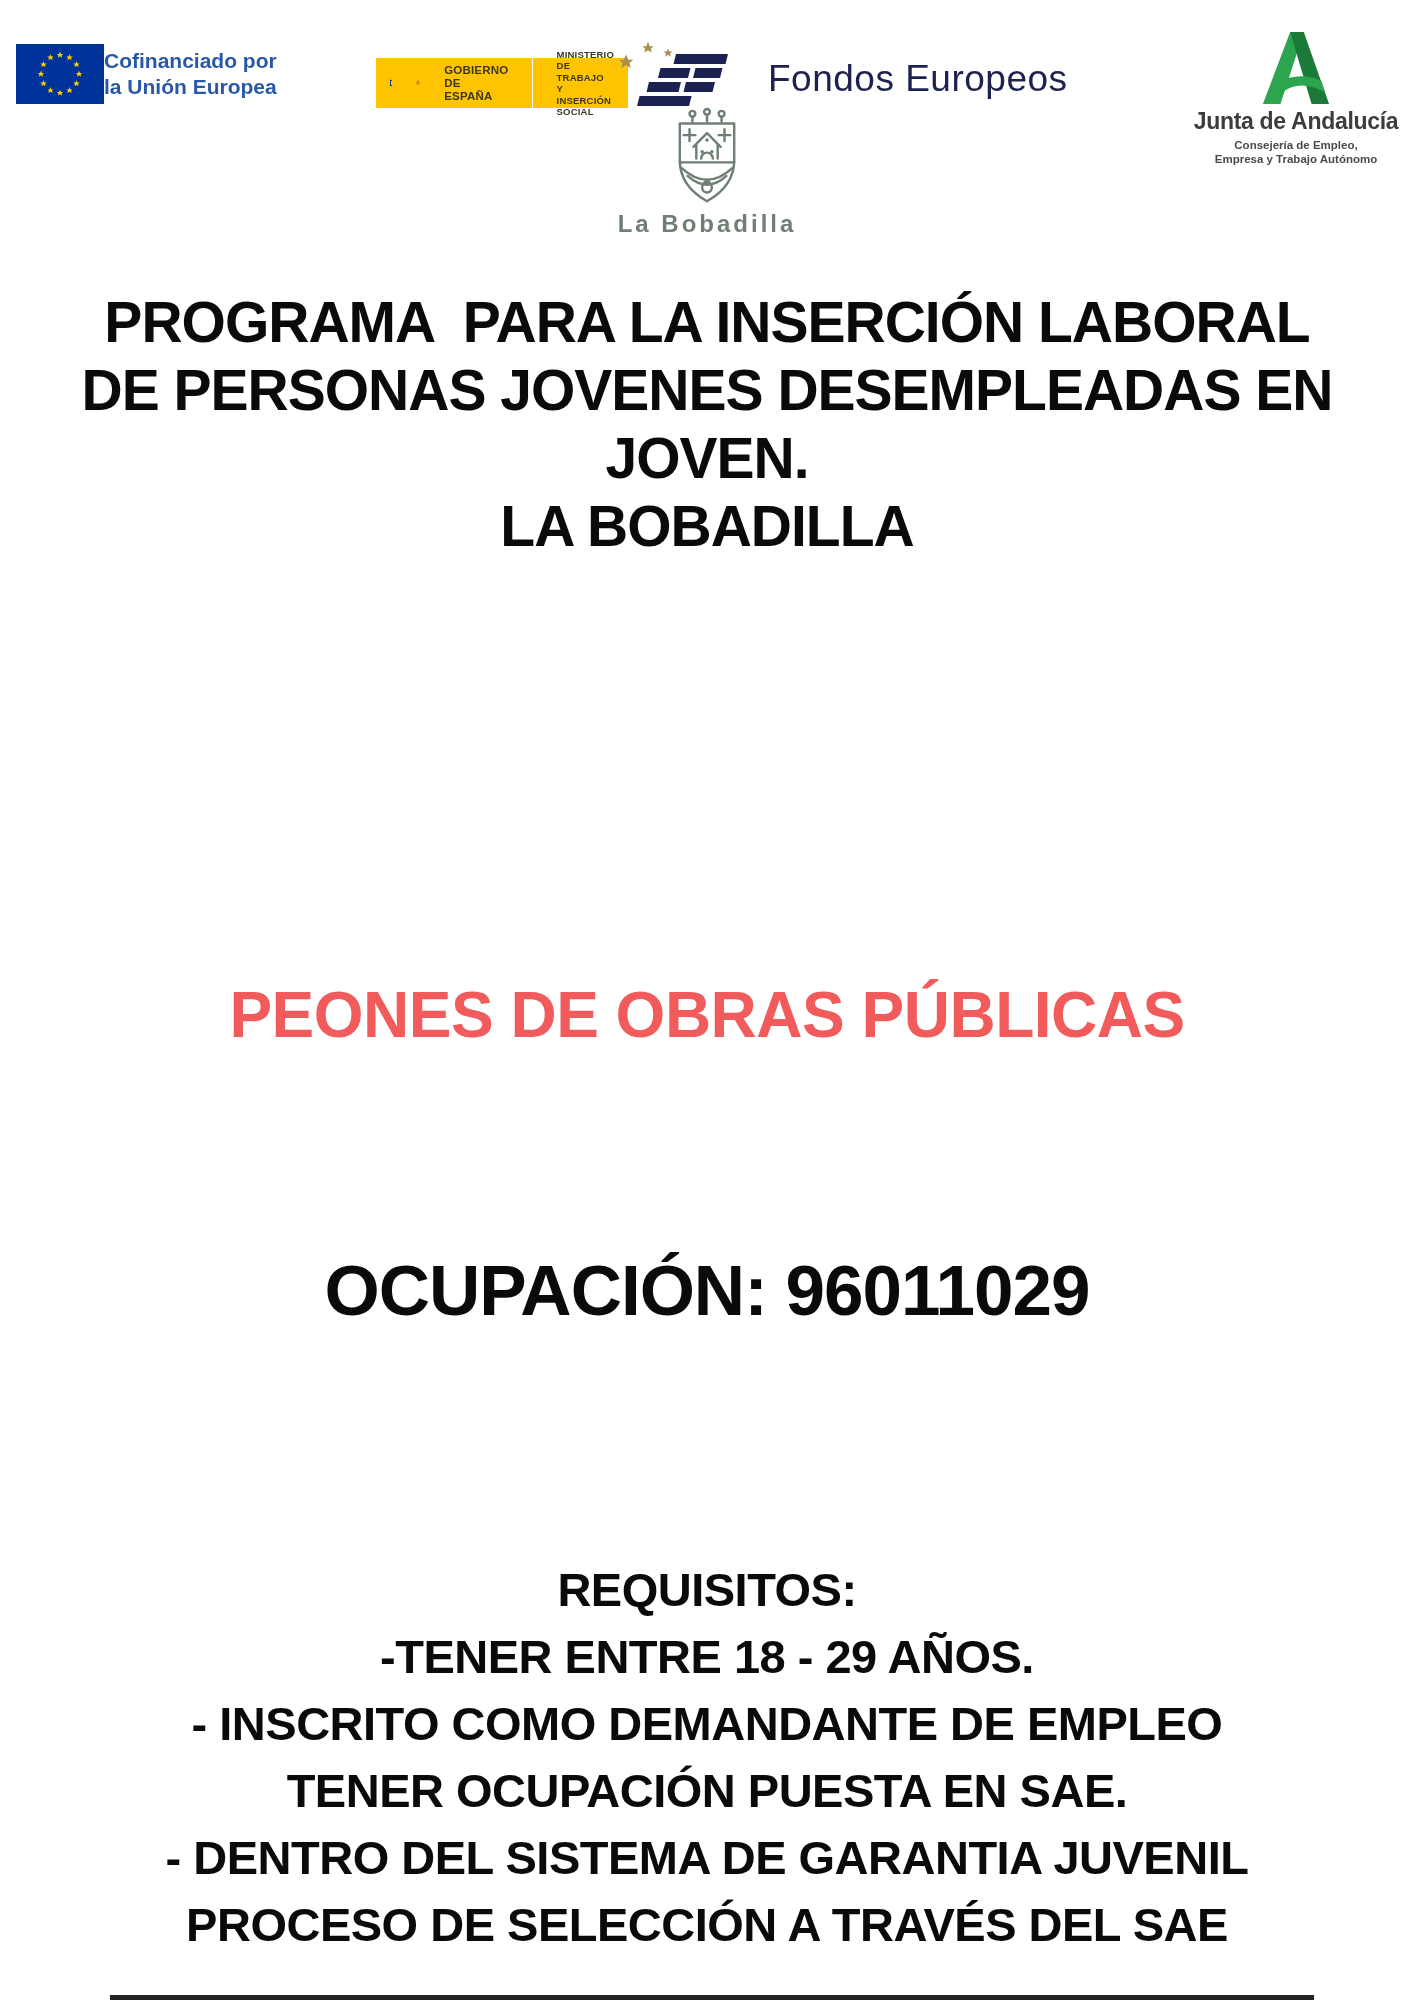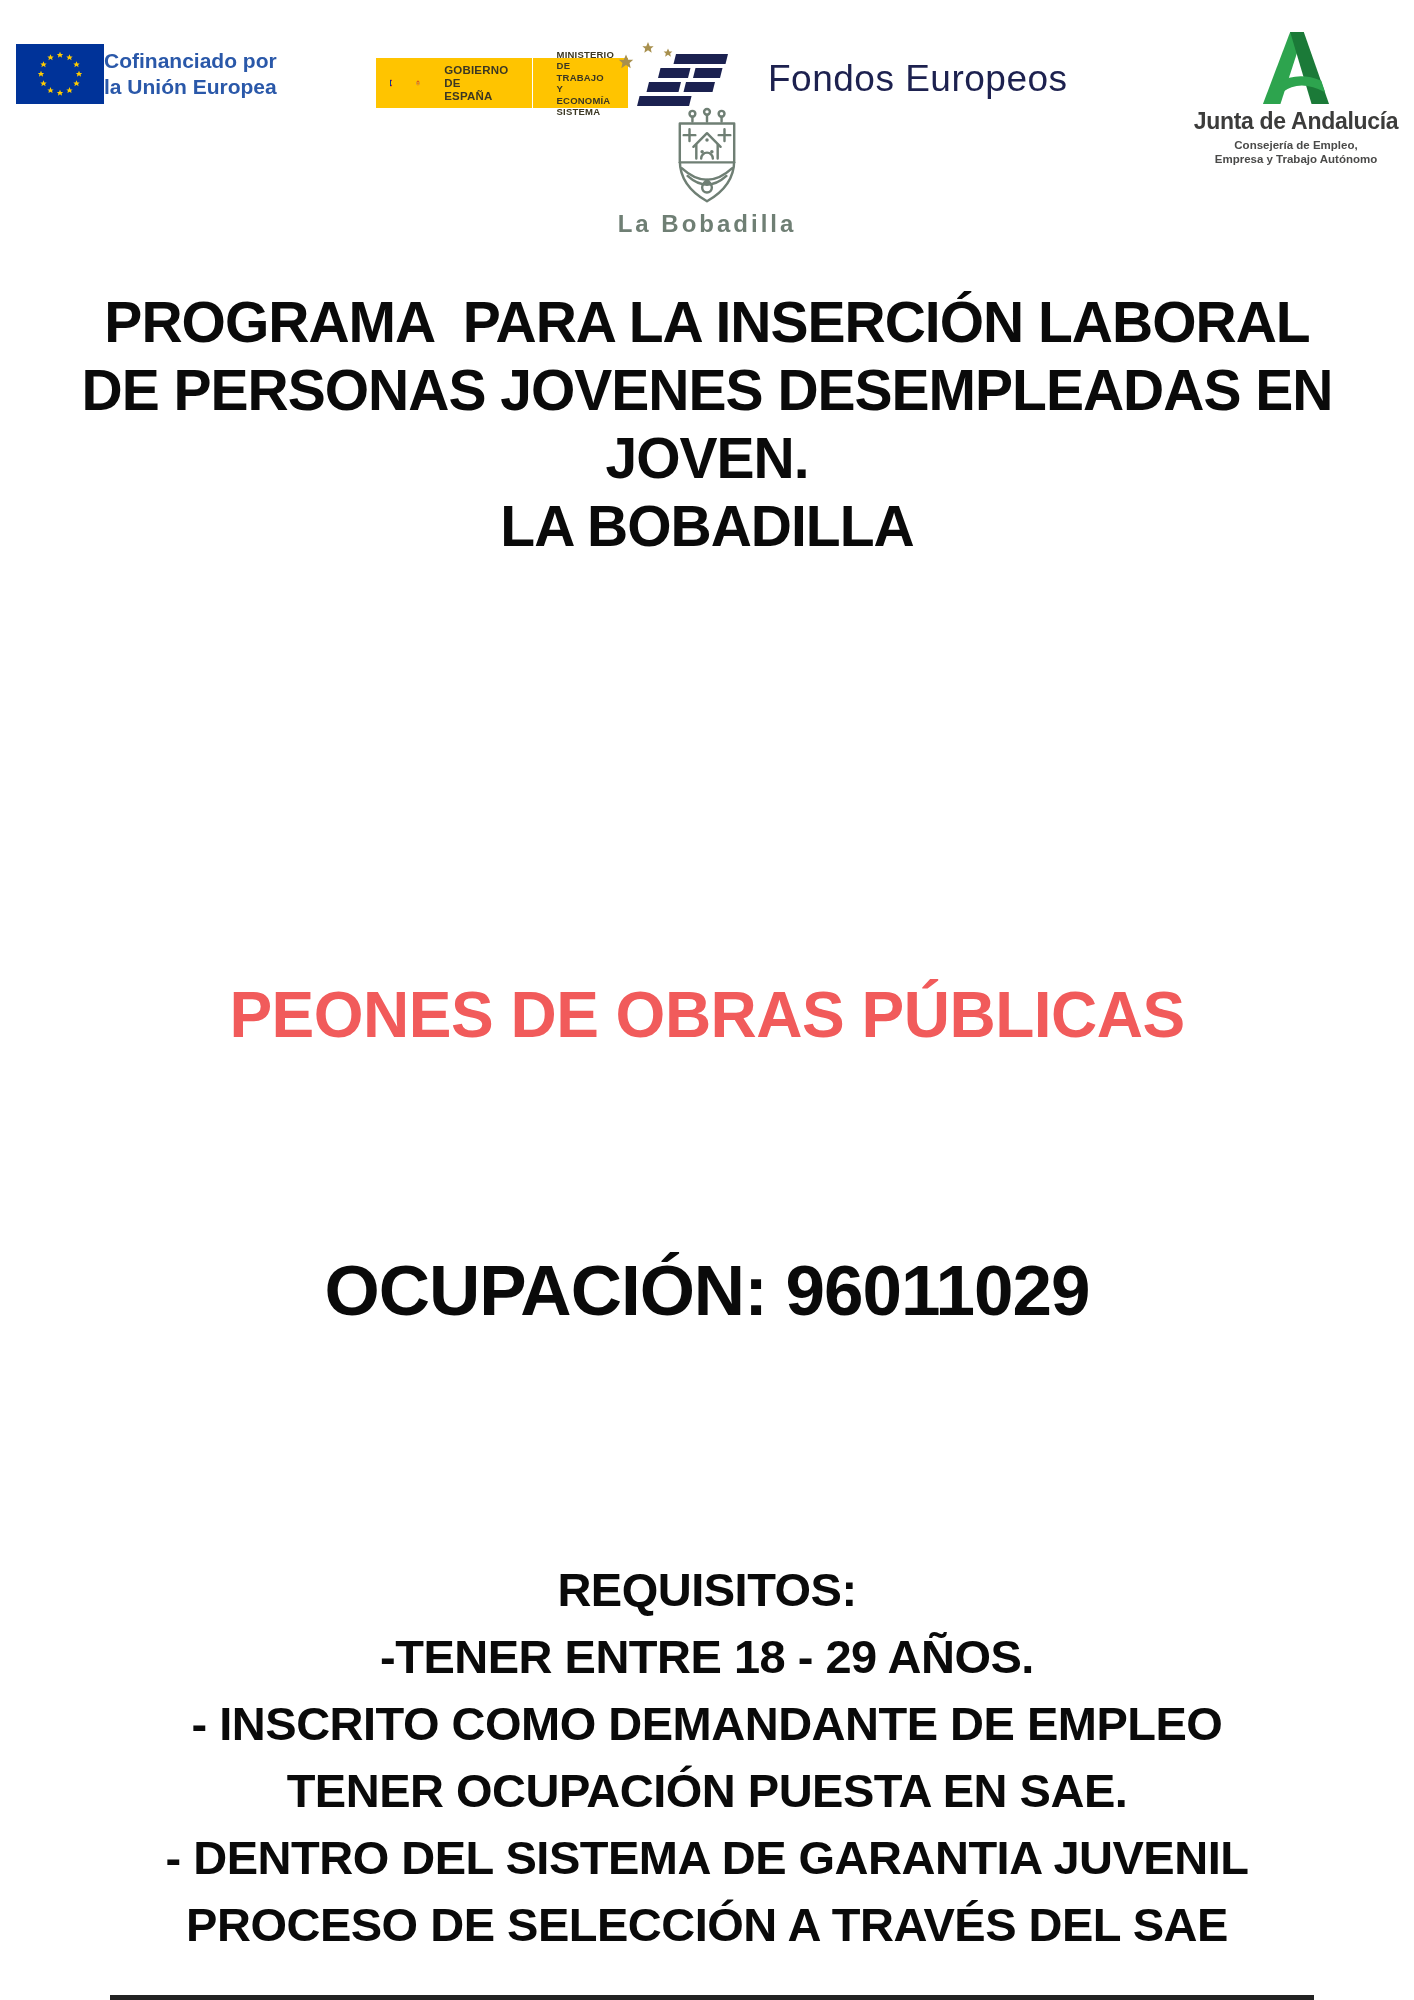--- a/index.html
+++ b/index.html
@@ -95,21 +95,21 @@
     <rect x="15" y="22" width="6" height="14" fill="#c8102e"></rect>
   </svg>
   <div class="gob-name">
     <div>GOBIERNO</div>
     <div>DE ESPAÑA</div>
   </div>
   <div class="gob-divider"></div>
   <div class="gob-ministry">
     <div>MINISTERIO</div>
     <div>DE TRABAJO</div>
-    <div>Y ECONOMÍA SISTEMA</div>
+    <div>Y INSERCIÓN SOCIAL</div>
   </div>
 </div>
 
 <div class="fondos">
   <svg width="172" height="82" viewBox="0 0 172 82">
     <defs>
         <path id="fo-star" d="M0,-3.3 L0.96,-1.02 3.14,-1.02 1.55,0.39 2.04,2.67 0,1.26 -2.04,2.67 -1.55,0.39 -3.14,-1.02 -0.96,-1.02 Z" fill="#a8904e"></path>
       </defs>
     <use href="#fo-star" transform="translate(40,24) scale(2.3)"></use>
     <use href="#fo-star" transform="translate(62,10) scale(1.8)"></use>

